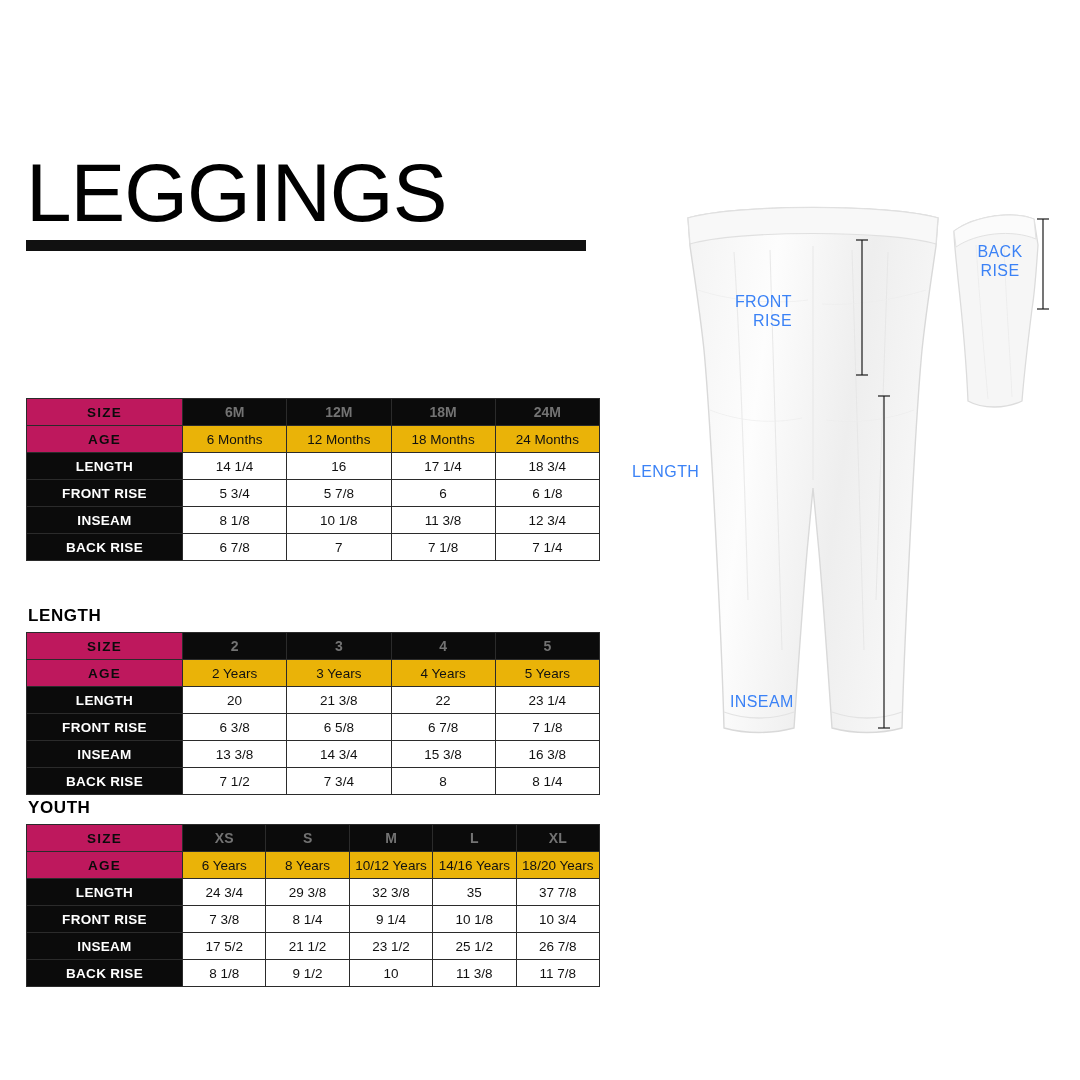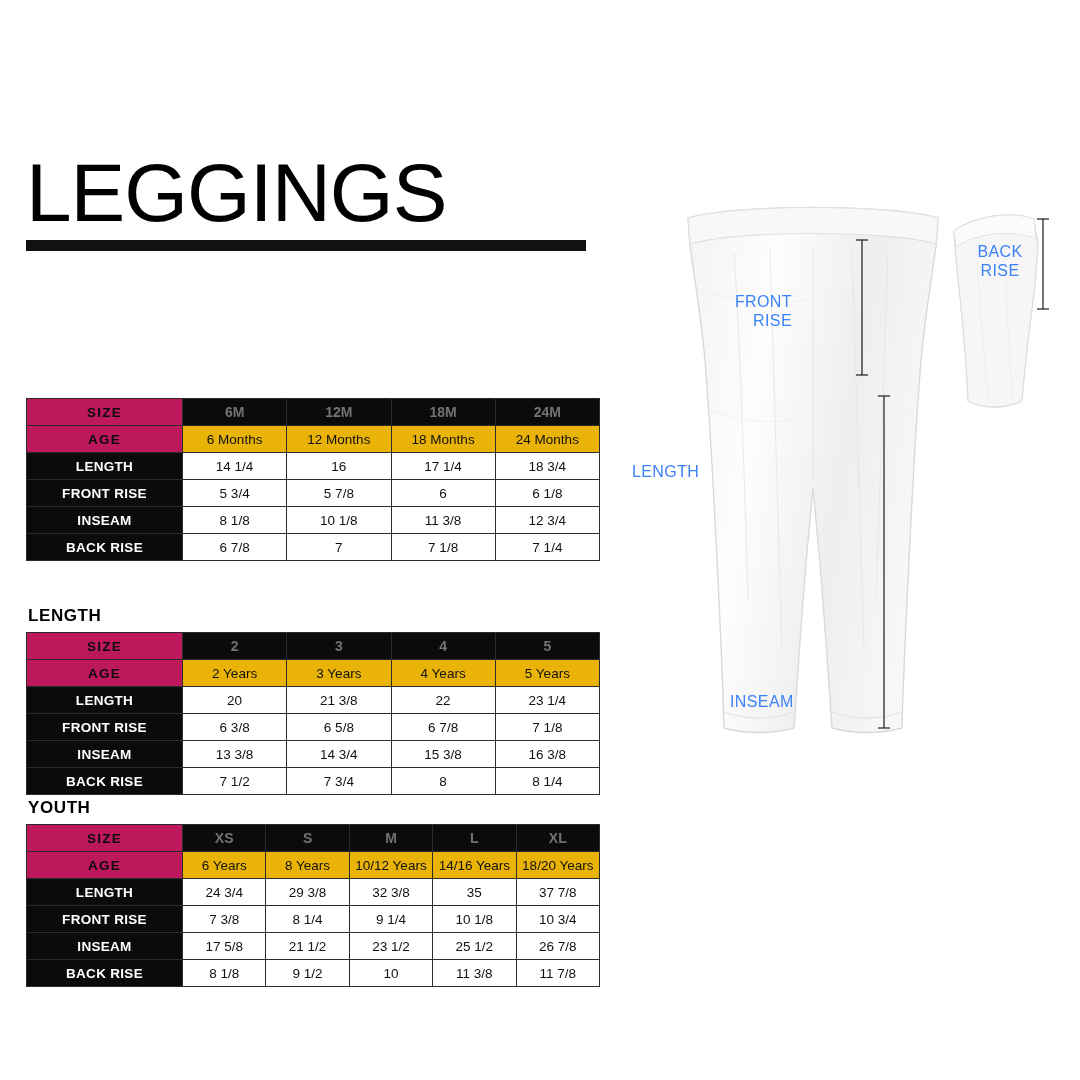--- a/index.html
+++ b/index.html
@@ -313,21 +313,21 @@
         <tr class="data-row">
           <td class="row-head">FRONT RISE</td>
           <td class="val">7 3/8</td>
           <td class="val">8 1/4</td>
           <td class="val">9 1/4</td>
           <td class="val">10 1/8</td>
           <td class="val">10 3/4</td>
         </tr>
         <tr class="data-row">
           <td class="row-head">INSEAM</td>
-          <td class="val">17 5/8</td>
+          <td class="val">17 5/2</td>
           <td class="val">21 1/2</td>
           <td class="val">23 1/2</td>
           <td class="val">25 1/2</td>
           <td class="val">26 7/8</td>
         </tr>
         <tr class="data-row">
           <td class="row-head">BACK RISE</td>
           <td class="val">8 1/8</td>
           <td class="val">9 1/2</td>
           <td class="val">10</td>

